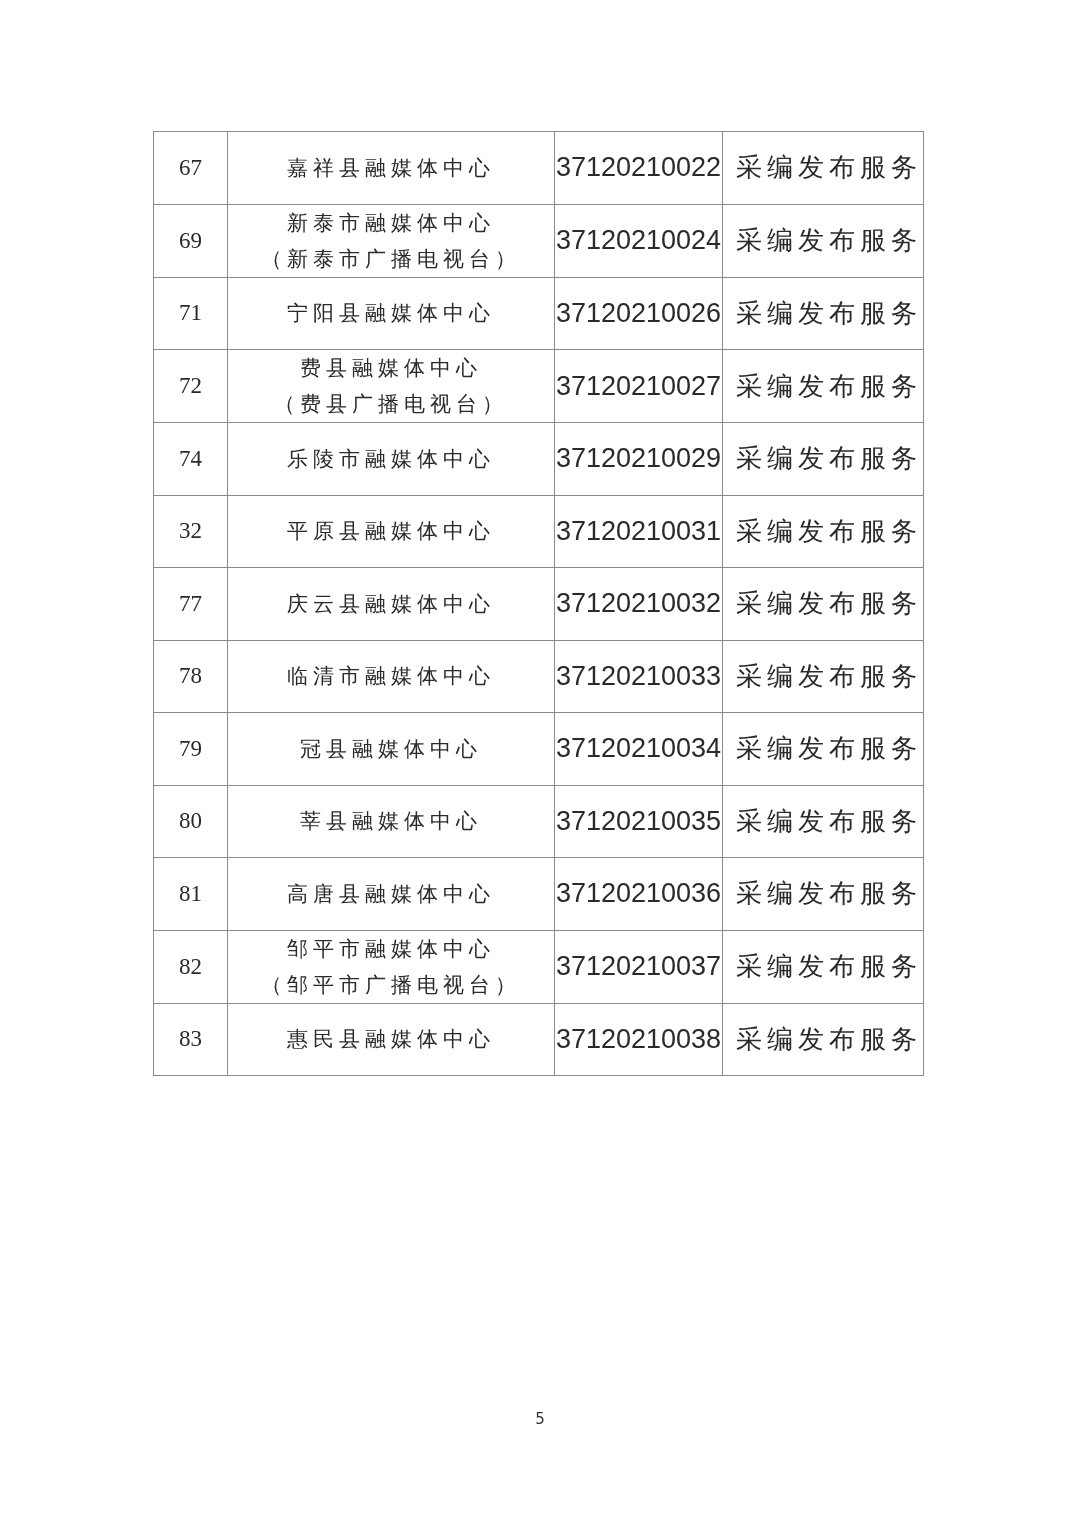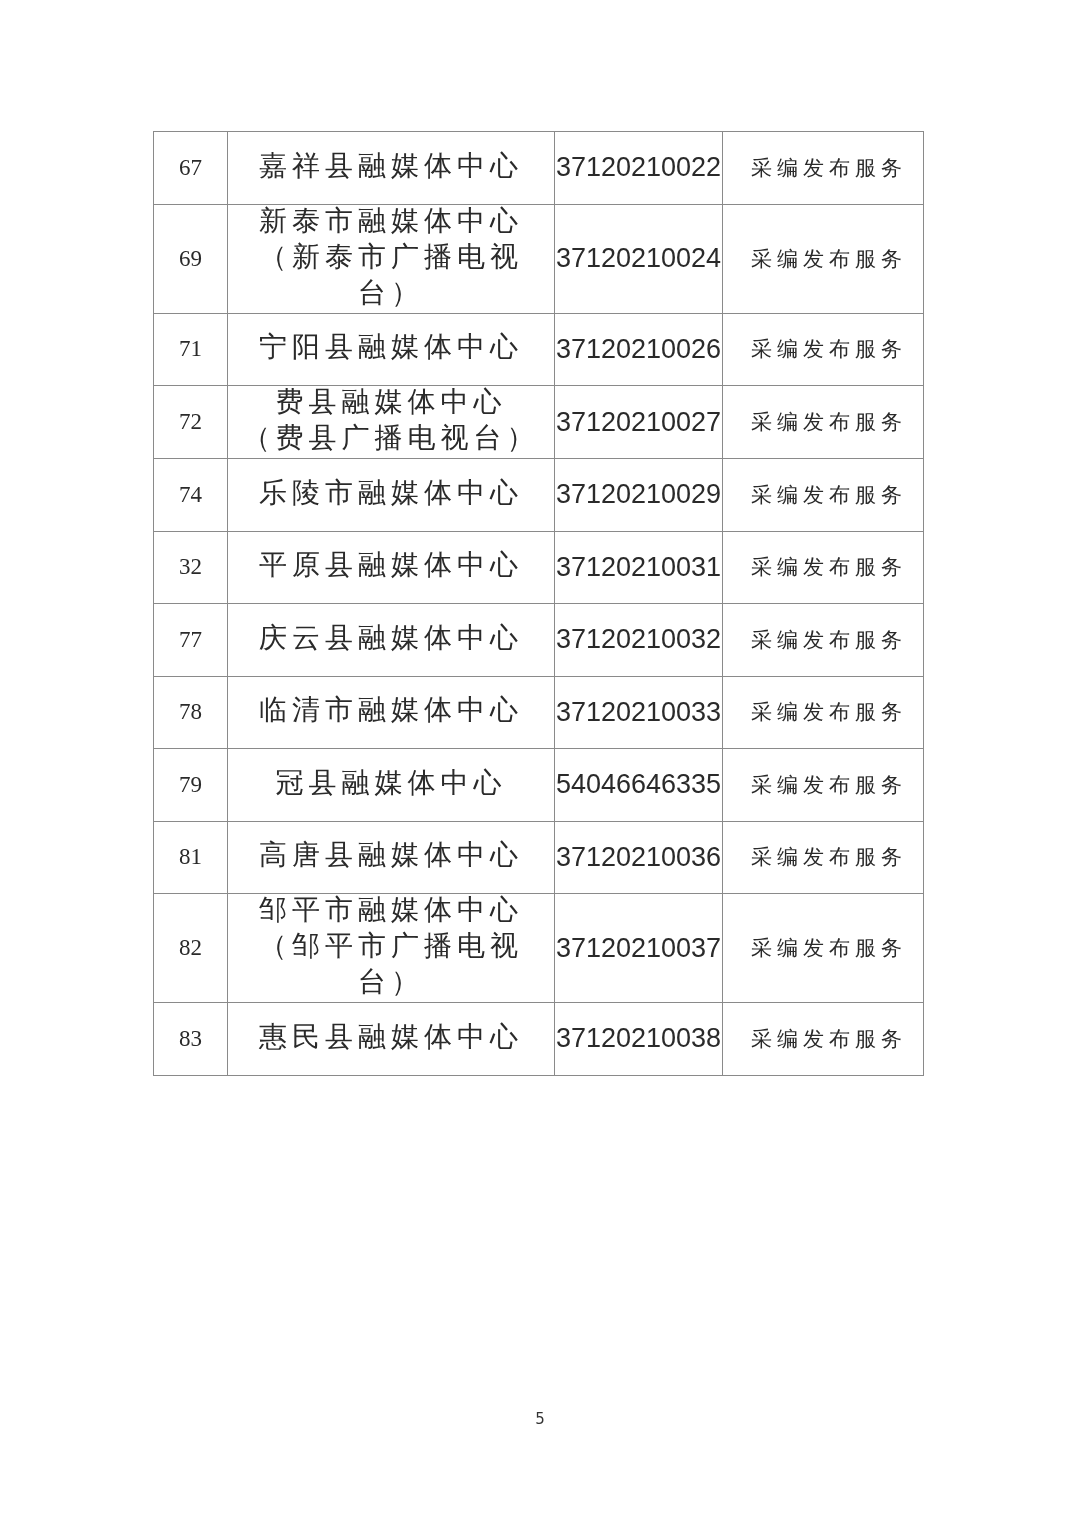--- a/index.html
+++ b/index.html
@@ -14,23 +14,23 @@
     border: 1.5px solid #8a8a8a;
     height: 71.5px; padding: 0;
     text-align: center; vertical-align: middle;
   }
   col.c-no { width: 74px; }
   col.c-name { width: 327px; }
   col.c-code { width: 168px; }
   col.c-svc { width: 201px; }
   .no { font-family: "Liberation Serif", "DejaVu Serif", serif; font-size: 23px; }
   .code { font-family: Liberation Sans, sans-serif; font-size: 27px; letter-spacing: 0px; }
-  .name { font-family: Liberation Mono, monospace; font-size: 28px; letter-spacing: 5px; line-height: 36px; }
+  .name { font-family: Liberation Serif, serif; font-size: 21px; letter-spacing: 5px; line-height: 36px; }
   .name .sub { display: block; }
-  .svc { font-family: "DejaVu Serif", "Liberation Serif", serif; font-size: 21px; letter-spacing: 5px; text-align: right; padding-left: 12px !important; }
+  .svc { font-family: "DejaVu Serif", "Liberation Serif", serif; font-size: 26px; letter-spacing: 5px; text-align: right; padding-left: 12px !important; }
   .page-number {
     position: absolute; left: 0; width: 1080px; top: 1410px;
     text-align: center; font-family: "DejaVu Sans", sans-serif; font-size: 15px; color: #333;
   }
 </style>
 </head>
 <body>
 
 <div class="page">
   <table class="roster">
@@ -112,21 +112,30 @@
     </td>
     <td class="code">37120210033</td>
     <td class="svc">采编发布服务</td>
   </tr>
         <tr>
     <td class="no">79</td>
     <td class="name">
       <span class="sub">冠县融媒体中心</span>
 
     </td>
-    <td class="code">54046646335</td>
+    <td class="code">37120210034</td>
+    <td class="svc">采编发布服务</td>
+  </tr>
+        <tr>
+    <td class="no">80</td>
+    <td class="name">
+      <span class="sub">莘县融媒体中心</span>
+
+    </td>
+    <td class="code">37120210035</td>
     <td class="svc">采编发布服务</td>
   </tr>
         <tr>
     <td class="no">81</td>
     <td class="name">
       <span class="sub">高唐县融媒体中心</span>
 
     </td>
     <td class="code">37120210036</td>
     <td class="svc">采编发布服务</td>

